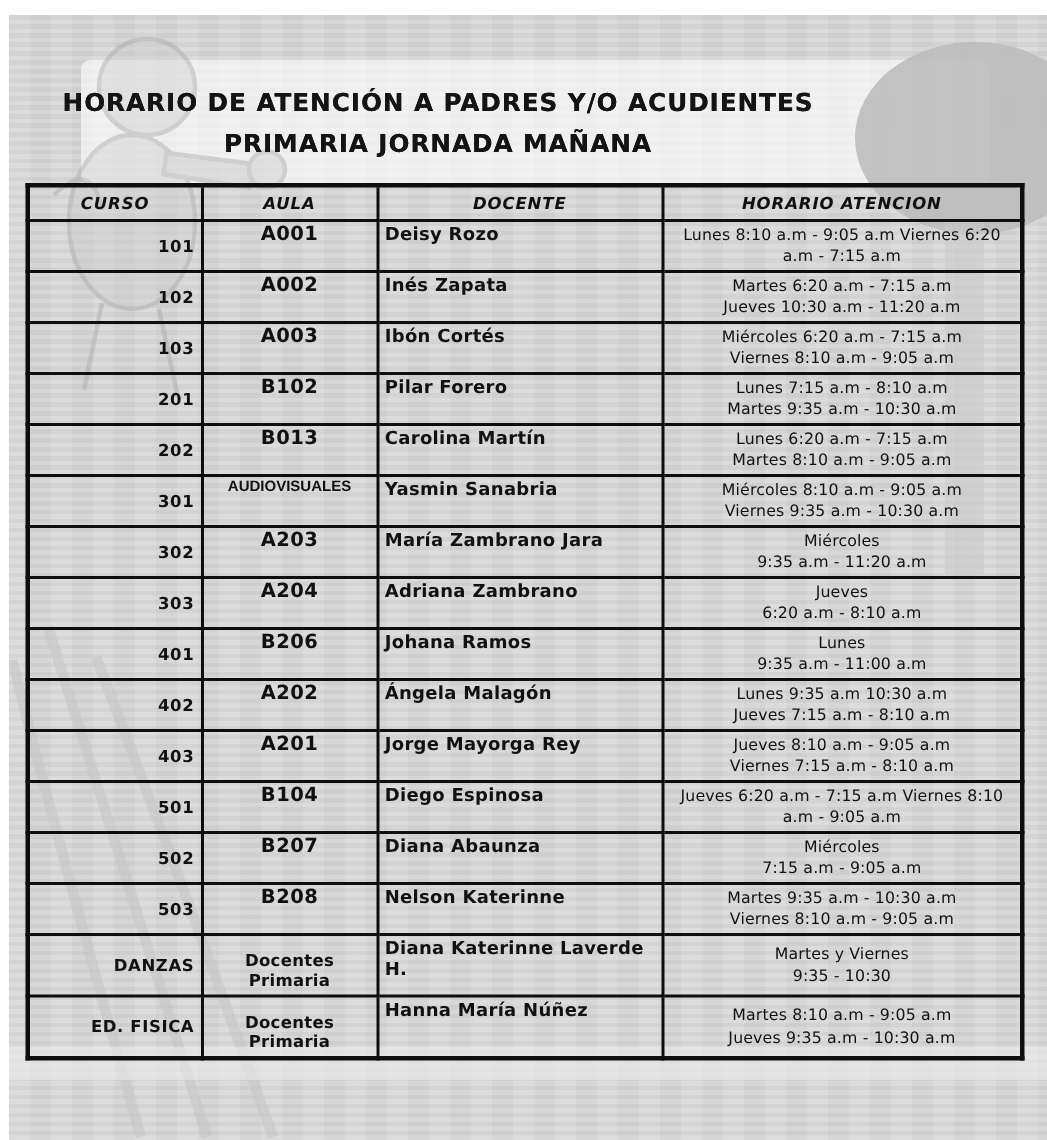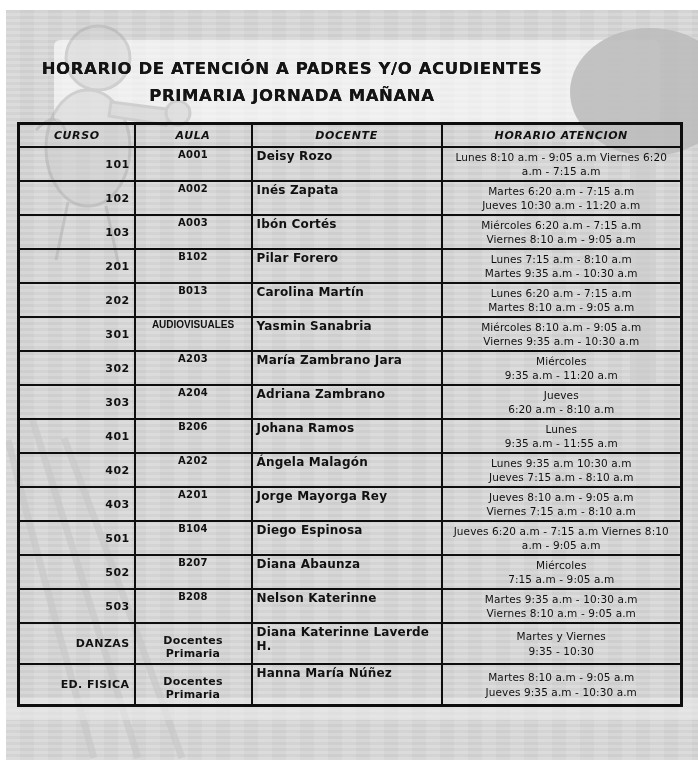--- a/index.html
+++ b/index.html
@@ -43,21 +43,21 @@
     font-size:11px;font-weight:bold;font-style:italic;
     letter-spacing:.6px;text-align:center;vertical-align:middle;margin-left:27px;
   }
   table.schedule td{height:30px;}
   td.col-curso{
     text-align:right;vertical-align:middle;
     font-size:11px;font-weight:bold;letter-spacing:.4px;
   }
   td.col-aula{
     text-align:center;vertical-align:top;padding-top:3px;
-    font-size:10px;font-weight:bold;letter-spacing:.3px;
+    font-size:13px;font-weight:bold;letter-spacing:.3px;
   }
   td.col-aula.aula-mid{vertical-align:middle;padding-top:8px;font-size:11px;letter-spacing:.2px;border-radius:15px;}
   td.col-aula.aula-plain{font-family:"Liberation Sans","DejaVu Sans",sans-serif;font-size:10px;letter-spacing:0;}
   td.col-docente{
     text-align:left;vertical-align:top;padding-top:3px;padding-left:6px;
     font-size:12px;font-weight:600;letter-spacing:.2px;
   }
   td.col-horario{
     text-align:center;vertical-align:middle;
     font-size:10.5px;font-weight:normal;line-height:14.5px;letter-spacing:.1px;
@@ -170,21 +170,21 @@
           <td class="col-aula">A204</td>
           <td class="col-docente">Adriana Zambrano</td>
           <td class="col-horario">Jueves
 6:20 a.m - 8:10 a.m</td>
         </tr>
         <tr>
           <td class="col-curso">401</td>
           <td class="col-aula">B206</td>
           <td class="col-docente">Johana Ramos</td>
           <td class="col-horario">Lunes
-9:35 a.m - 11:55 a.m</td>
+9:35 a.m - 11:00 a.m</td>
         </tr>
         <tr>
           <td class="col-curso">402</td>
           <td class="col-aula">A202</td>
           <td class="col-docente">Ángela Malagón</td>
           <td class="col-horario">Lunes 9:35 a.m 10:30 a.m
 Jueves 7:15 a.m - 8:10 a.m</td>
         </tr>
         <tr>
           <td class="col-curso">403</td>

